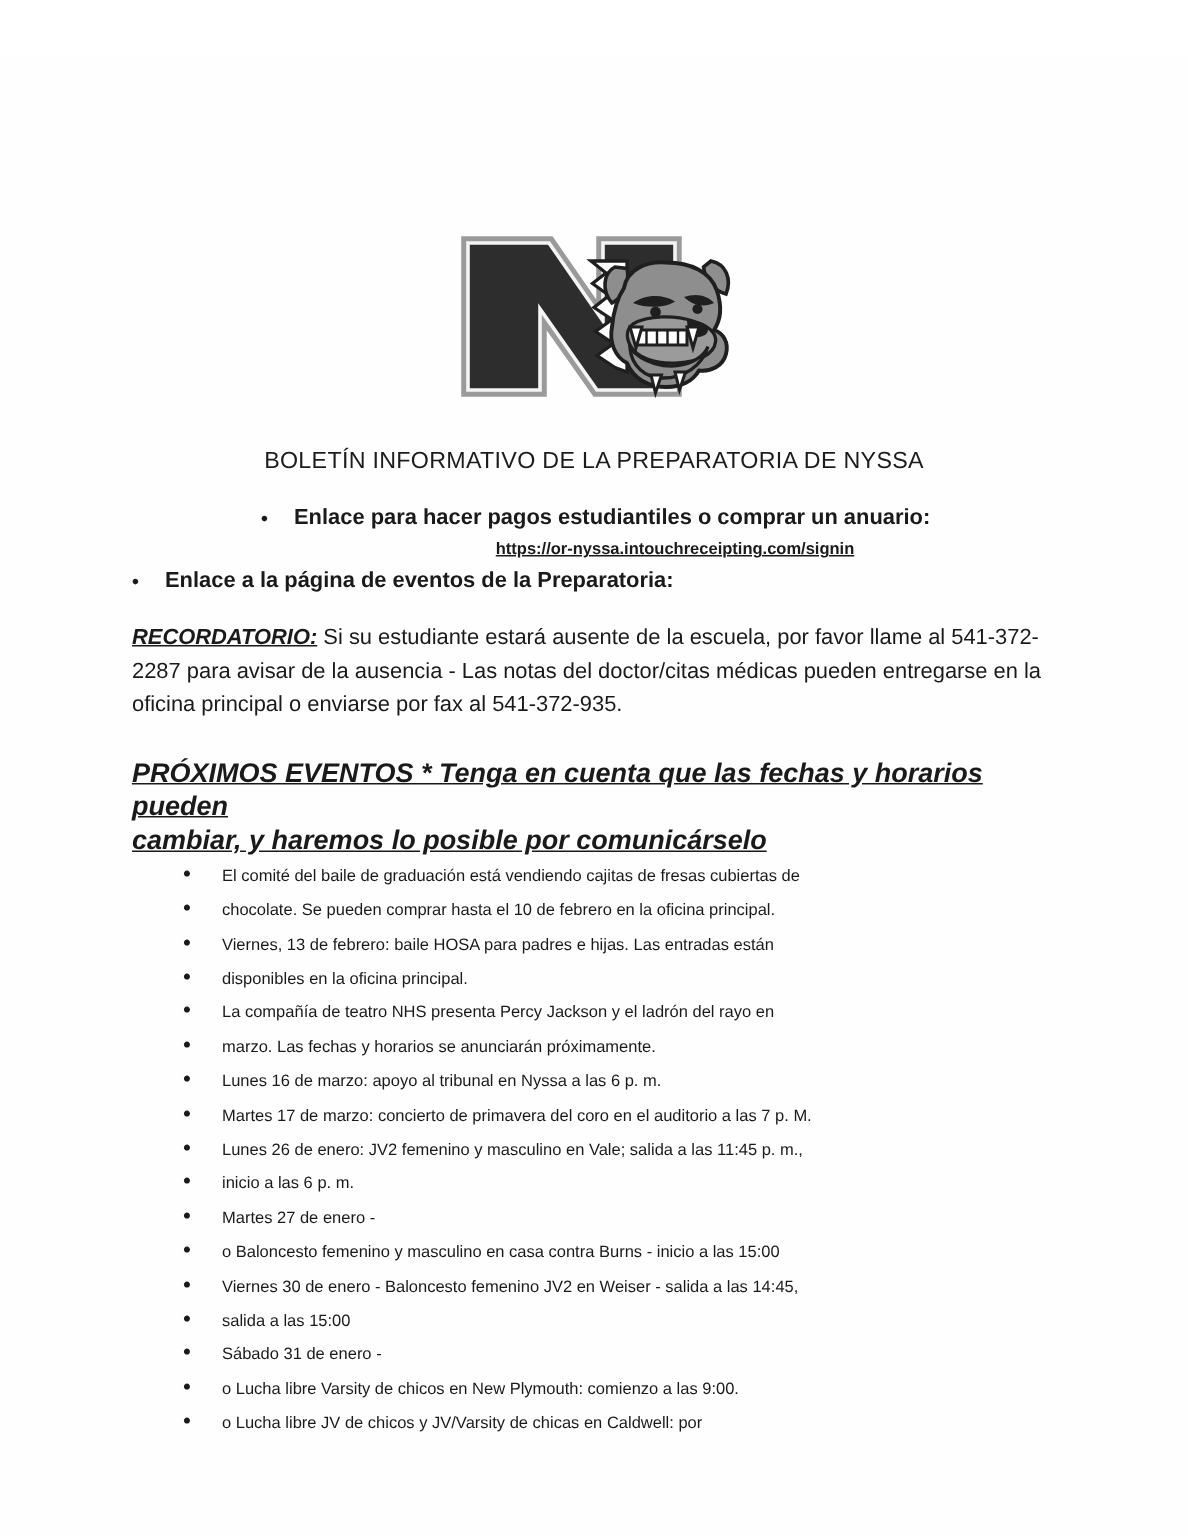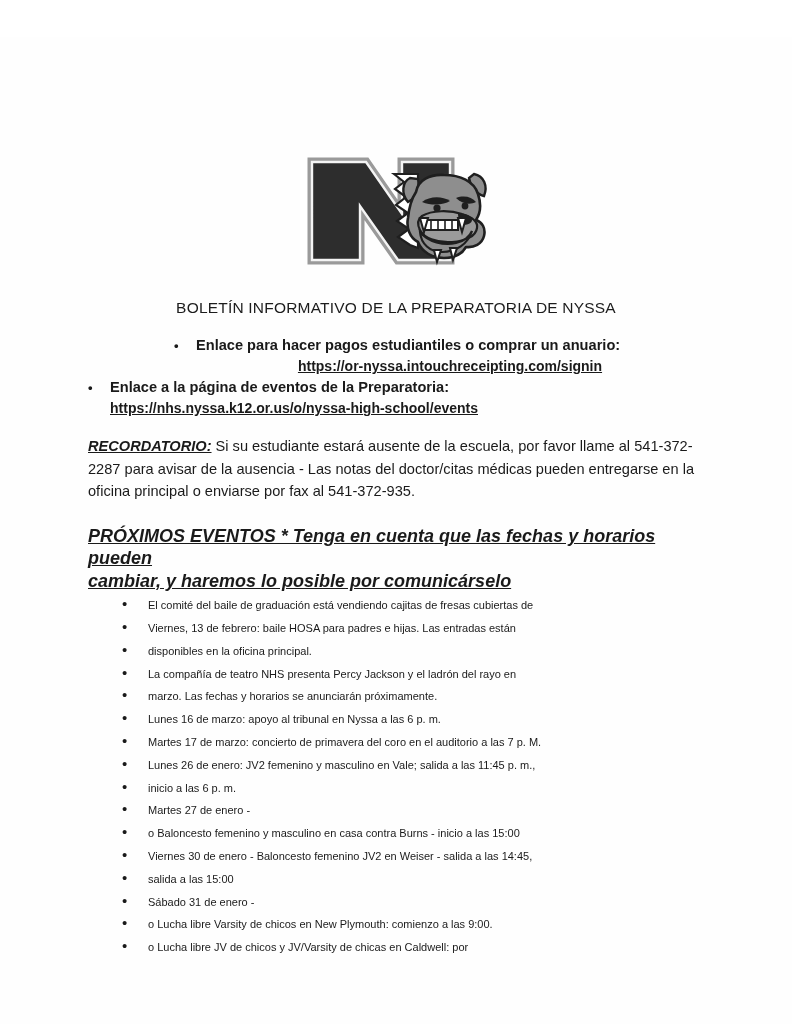--- a/index.html
+++ b/index.html
@@ -73,21 +73,21 @@
     flex: 0 0 auto;
     width: 22px;
     text-align: left;
     font-size: 13px;
     line-height: 21px;
   }
   .link-label { flex: 1 1 auto; }
 
   .link-url {
     font-weight: bold;
-    font-size: 14px;
+    font-size: 11px;
     line-height: 21px;
     text-decoration: underline;
     color: #1a1a1a;
     display: block;
   }
   .link-url.centered-deep { text-align: center; padding-left: 108px; }
   .link-url.flush { padding-left: 22px; }
 
   
   .para {
@@ -198,34 +198,34 @@
       <div class="link-item indent-deep">
         <span class="bullet">•</span>
         <span class="link-label">Enlace para hacer pagos estudiantiles o comprar un anuario:</span>
       </div>
       <a class="link-url centered-deep" href="#">https://or-nyssa.intouchreceipting.com/signin</a>
 
       <div class="link-item">
         <span class="bullet">•</span>
         <span class="link-label">Enlace a la página de eventos de la Preparatoria:</span>
       </div>
-      <a class="link-url flush" href="#">https://nhs.nyssa.k12.or.us/o/nyssa-high-school/events</a>
     </div>
 
     <p class="para">
       <span class="lead">RECORDATORIO:</span><span> Si su estudiante estará ausente de la escuela, por favor llame al 541-372-2287 para avisar de la ausencia - Las notas del doctor/citas médicas pueden entregarse en la oficina principal o enviarse por fax al 541-372-935.</span>
     </p>
 
     <div class="section-head">
       <span class="u">PRÓXIMOS EVENTOS * Tenga en cuenta que las fechas y horarios pueden</span><br>
       <span class="u">cambiar, y haremos lo posible por comunicárselo</span>
     </div>
 
     <ul class="blist">
       <li>El comité del baile de graduación está vendiendo cajitas de fresas cubiertas de</li>
+      <li>chocolate. Se pueden comprar hasta el 10 de febrero en la oficina principal.</li>
       <li>Viernes, 13 de febrero: baile HOSA para padres e hijas. Las entradas están</li>
       <li>disponibles en la oficina principal.</li>
       <li>La compañía de teatro NHS presenta Percy Jackson y el ladrón del rayo en</li>
       <li>marzo. Las fechas y horarios se anunciarán próximamente.</li>
       <li>Lunes 16 de marzo: apoyo al tribunal en Nyssa a las 6 p. m.</li>
       <li>Martes 17 de marzo: concierto de primavera del coro en el auditorio a las 7 p. M.</li>
     </ul>
 
 
     <ul class="blist">

